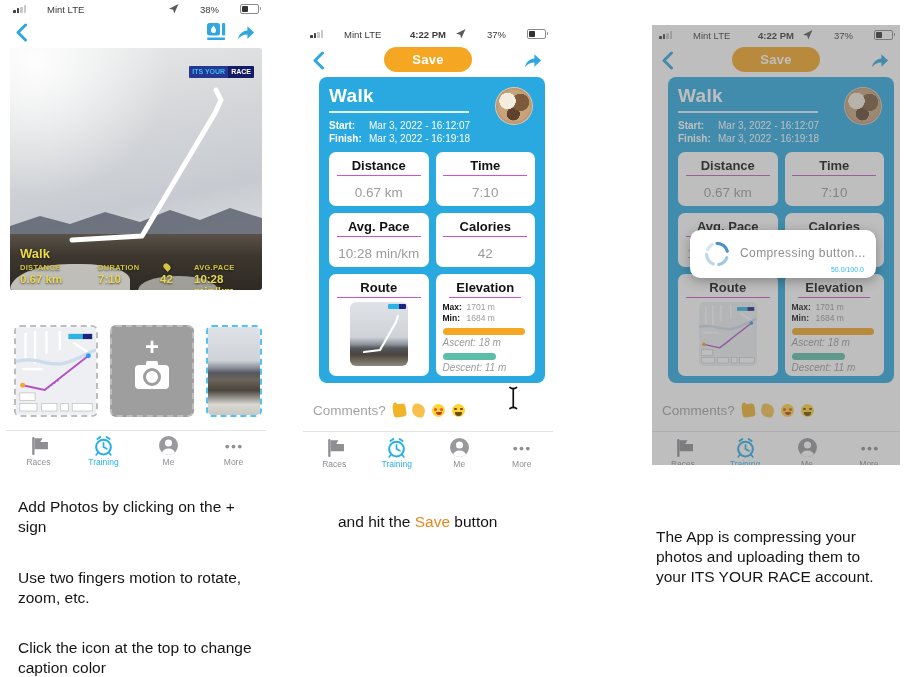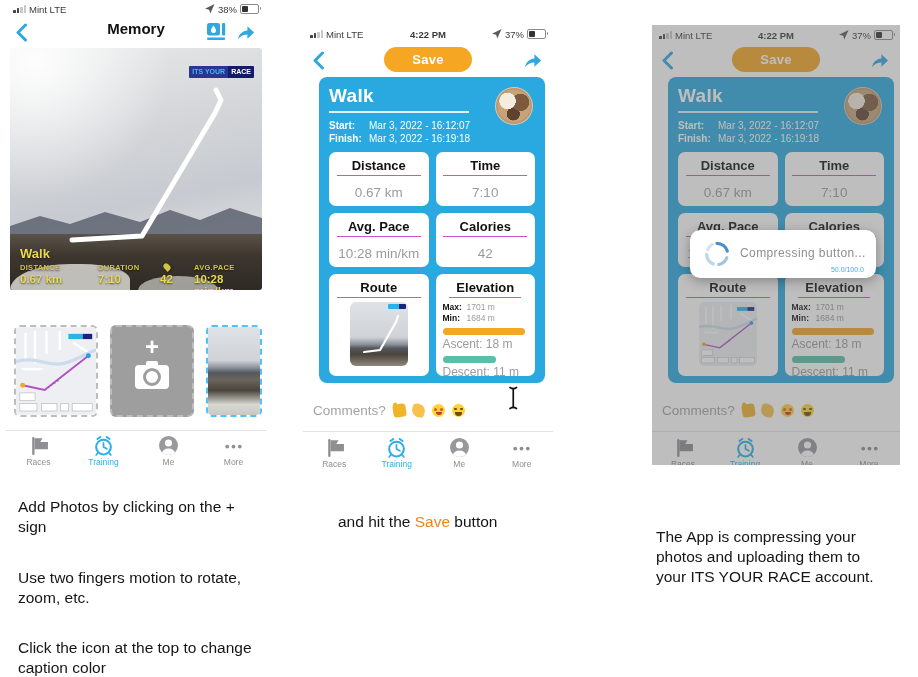--- a/index.html
+++ b/index.html
@@ -2,21 +2,21 @@
 <html><head>
 <meta charset="utf-8">
 <style>
   html,body{margin:0;padding:0;}
   body{width:918px;height:677px;background:#ffffff;position:relative;overflow:hidden;
        font-family:"Liberation Sans",sans-serif;color:#111;}
   .phone{position:absolute;background:#fff;}
   
   .status{position:absolute;left:0;right:0;top:0;height:14px;display:flex;align-items:center;
           justify-content:space-between;padding:0 7px;font-size:9.5px;color:#3a3a3a;}
-  .st-left,.st-right{display:flex;align-items:center;gap:3px;}
+  .st-left,.st-right{display:flex;align-items:center;gap:21px;}
   .st-time{font-weight:bold;position:absolute;left:0;right:0;text-align:center;}
   .sig{display:flex;align-items:flex-end;gap:1px;}
   .sig i{width:2.5px;background:#444;display:block;border-radius:.5px;}
   .sig i:nth-child(1){height:3px}.sig i:nth-child(2){height:4.5px}
   .sig i:nth-child(3){height:6px;background:#c9c9c9}.sig i:nth-child(4){height:7.5px;background:#c9c9c9}
   .batt{width:17px;height:8px;border:1px solid #8a8a8a;border-radius:2px;position:relative;}
   .batt:after{content:"";position:absolute;right:-3px;top:2px;width:1.5px;height:3px;background:#8a8a8a;border-radius:0 1px 1px 0;}
   .batt i{position:absolute;left:1px;top:1px;bottom:1px;width:38%;background:#333;border-radius:1px;display:block;}
   
   .chev{color:#2fa7e0;}
@@ -80,21 +80,21 @@
   .route-thumb{width:58px;height:64px;border-radius:6px;margin:4px auto 0;overflow:hidden;position:relative;
     background:linear-gradient(#dfe2e6 0%,#cfd3d8 55%,#8d939c 66%,#55585f 72%,#4a443c 82%,#8f887c 100%);}
   .route-thumb .tb{position:absolute;right:2px;top:2px;width:18px;height:5px;background:linear-gradient(90deg,#2bb3e6 0 60%,#1a237e 60%);border-radius:1px;}
   .elv{text-align:left;padding:0 7px;}
   .el-row{font-size:8.5px;line-height:10.5px;}
   .el-lab{font-weight:bold;color:#111;display:inline-block;width:24px;}
   .el-val{color:#9b9b9b;}
   .bar{height:7px;border-radius:3.5px;margin-top:5px;}
   .bar.asc{background:#f5a623;width:96%;}
   .bar.desc{background:#5bbfa8;width:62%;}
-  .el-note{font-size:12px;color:#9b9b9b;margin-top:2px;}
+  .el-note{font-size:10px;color:#9b9b9b;margin-top:2px;font-style:italic;}
   .comments{position:absolute;left:10px;font-size:13.5px;color:#a3a3a3;}
   .emoji{width:13px;height:13px;border-radius:50%;background:#fdd338;display:inline-block;vertical-align:-2px;margin-left:3px;position:relative;}
   .emoji.thumbup{border-radius:3px;background:#f0b429;transform:rotate(-8deg);}
   .emoji.thumbup:before{content:"";position:absolute;left:1px;top:-2px;width:4px;height:5px;background:#f0b429;border-radius:2px;}
   .emoji.wave{border-radius:4px 7px 4px 7px;background:#f7c14b;transform:rotate(14deg);}
   .emoji.hearteyes:before{content:"";position:absolute;left:2px;top:3.5px;width:3px;height:3px;background:#e4572e;border-radius:50%;box-shadow:6px 0 #e4572e;}
   .emoji.hearteyes:after{content:"";position:absolute;left:3.5px;bottom:2px;width:6px;height:3px;background:#c0392b;border-radius:0 0 3px 3px;}
   .emoji.laugh:before{content:"";position:absolute;left:2px;top:4px;width:3px;height:1.5px;background:#6d4c00;border-radius:1px;box-shadow:6px 0 #6d4c00;}
   .emoji.laugh:after{content:"";position:absolute;left:3px;bottom:1.5px;width:7px;height:4px;background:#6d4c00;border-radius:0 0 4px 4px;}
   
@@ -208,21 +208,20 @@
       <span>38%</span>
       <span class="batt">
           <i></i>
         </span>
     </div>
   </div>
   <div style="position:absolute;left:0;right:0;top:18px;height:26px;">
     <svg class="chev" width="15" height="19" viewBox="0 0 14 19" style="position:absolute;left:8px;top:3px;color:#2fa7e0;">
         <use href="#chevdef"></use>
       </svg>
-    <div class="nav-title">Memory</div>
     <svg width="19" height="18" viewBox="0 0 19 18" style="position:absolute;right:40px;top:3px;color:#2fa7e0;">
         <use href="#capicondef"></use>
       </svg>
     <svg width="21" height="19" viewBox="0 0 22 19" style="position:absolute;right:10px;top:3px;color:#2fa7e0;">
         <use href="#sharedef"></use>
       </svg>
   </div>
 
   <div class="main-photo">
     <svg class="mtn" width="252" height="45" viewBox="0 0 252 45" preserveAspectRatio="none">

